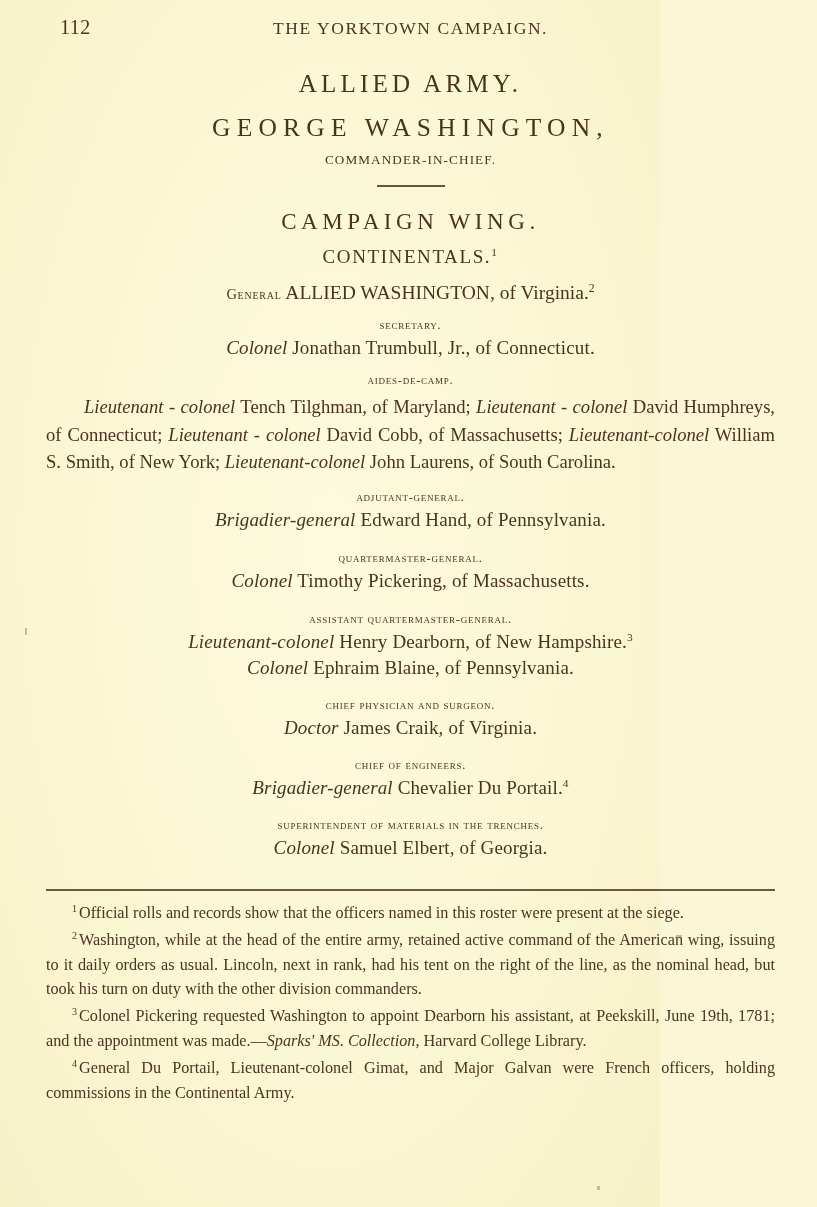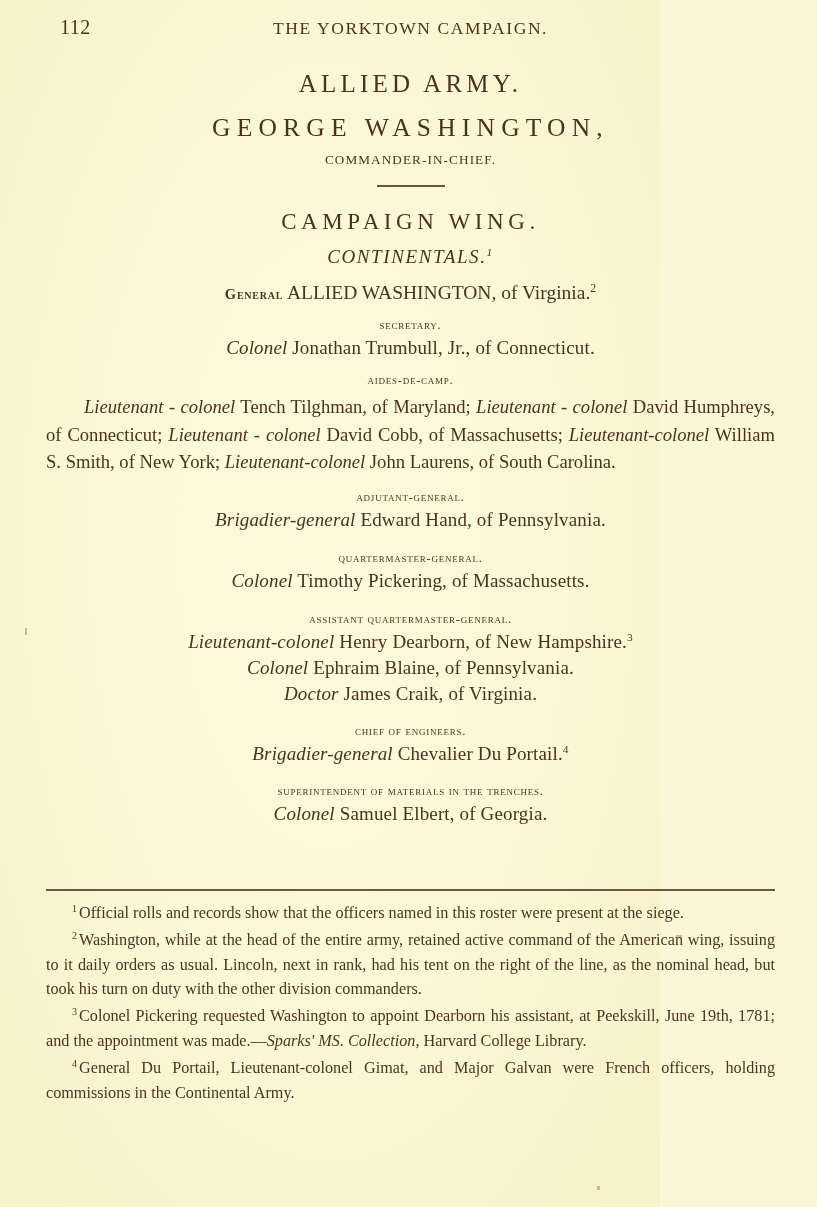--- a/index.html
+++ b/index.html
@@ -85,40 +85,39 @@
   }
   .t-amwing {
     margin-top: 22px;
     font-size: 23px;
     letter-spacing: 4.6px;
     color: #4a3222;
   }
   .t-continentals {
     margin-top: 11px;
     font-size: 19px;
-    font-style: italic;
     letter-spacing: 1.6px;
     color: #4a3222;
   }
   .t-cinc-line {
     margin-top: 14px;
     font-size: 19.5px;
     color: #4a3222;
   }
 
   
   .office {
     margin-top: 14px;
     font-size: 12.4px;
     letter-spacing: 0.75px;
     font-variant: small-caps;
     text-transform: lowercase;
     color: #4a3222;
   }
-  .office.first-cap { text-transform: none; font-weight: bold; }
+  .office.first-cap { text-transform: none; }
 
   
   .name-line {
     margin-top: 4px;
     font-size: 19px;
     letter-spacing: 0.15px;
     color: #4a3222;
   }
   .name-line i { font-style: italic; }
 
@@ -228,20 +227,21 @@
 
     <div class="blk office" style="margin-top:20px;">Assistant Quartermaster-general.</div>
     <div class="blk name-line">
       <i>Lieutenant-colonel</i><span> Henry Dearborn, of New Hampshire.</span><span class="sup">3</span>
     </div>
 
     <div class="blk name-line">
       <i>Colonel</i><span> Ephraim Blaine, of Pennsylvania.</span>
     </div>
 
+    <div class="blk office" style="margin-top:19px;">Chief Physician and Surgeon.</div>
     <div class="blk name-line">
       <i>Doctor</i><span> James Craik, of Virginia.</span>
     </div>
 
     <div class="blk office" style="margin-top:19px;">Chief of Engineers.</div>
     <div class="blk name-line">
       <i>Brigadier-general</i><span> Chevalier Du Portail.</span><span class="sup">4</span>
     </div>
 
     <div class="blk office" style="margin-top:19px;">Superintendent of Materials in the Trenches.</div>

